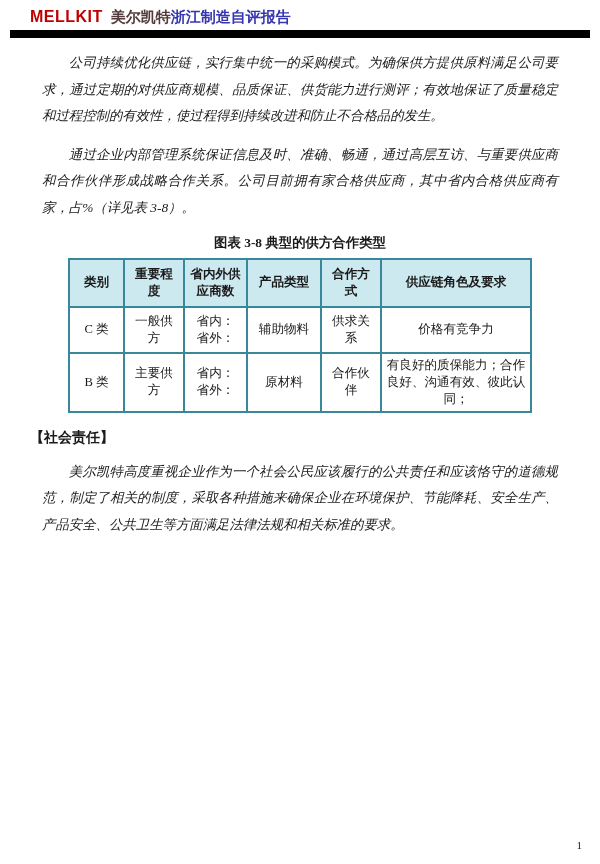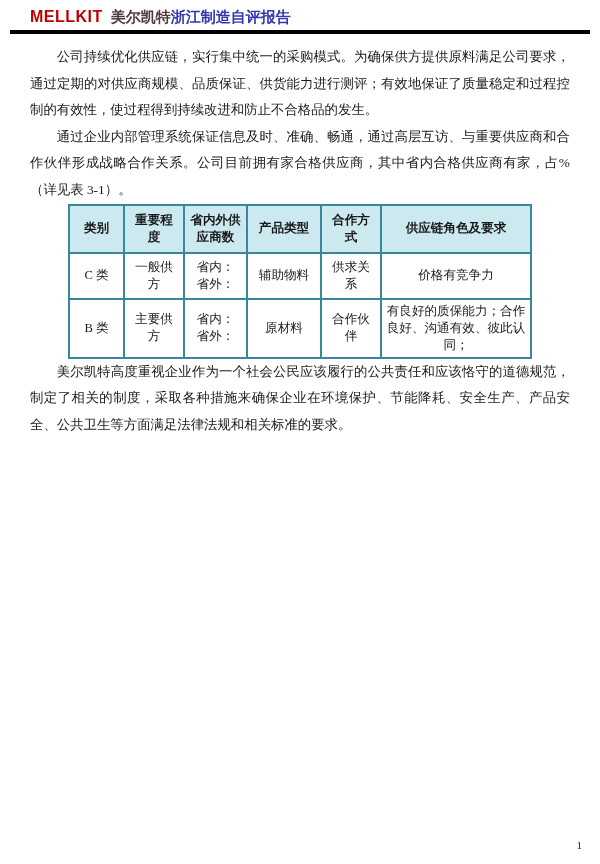--- a/index.html
+++ b/index.html
@@ -14,21 +14,21 @@
   .page{
     box-sizing:border-box;
     width:600px;height:864px;
     padding:6px 30px 0 30px;
     position:relative;
   }
   
   .doc-header{
     margin:0 -20px 10px -20px;
     padding:2px 0 3px 20px;
-    border-bottom:4px solid #000000;
+    border-bottom:8px solid #000000;
     white-space:nowrap;
   }
   .brand-logo{
     color:#bf0000;
     font-family:"Liberation Sans","DejaVu Sans",sans-serif;
     font-weight:bold;
     font-size:16px;
     letter-spacing:.5px;
   }
   .brand-company{
@@ -37,25 +37,26 @@
     font-size:15px;
     margin-left:4px;
   }
   .doc-title{
     color:#3636b0;
     font-weight:bold;
     font-size:15px;
   }
   
   .para{
-    margin:0;
+    margin:12px;
     font-size:13.4px;
     line-height:26.6px;
     text-align:justify;
     text-indent:2em;
+    font-style:italic;
   }
   
   .caption{
     text-align:center;
     font-weight:bold;
     font-size:13.4px;
     margin:7px 0 6px 0;
   }
   
   table.coop{
@@ -114,22 +115,23 @@
 <body>
 
 <div class="page">
 
   <div class="doc-header">
     <span class="brand-logo">MELLKIT</span>
     <span class="brand-company">美尔凯特</span><span class="doc-title">浙江制造自评报告</span>
   </div>
 
   <p class="para">公司持续优化供应链，实行集中统一的采购模式。为确保供方提供原料满足公司要求，通过定期的对供应商规模、品质保证、供货能力进行测评；有效地保证了质量稳定和过程控制的有效性，使过程得到持续改进和防止不合格品的发生。</p>
-  <p class="para">通过企业内部管理系统保证信息及时、准确、畅通，通过高层互访、与重要供应商和合作伙伴形成战略合作关系。公司目前拥有家合格供应商，其中省内合格供应商有家，占%（详见表 3-1）。</p>
+  <p class="para">通过企业内部管理系统保证信息及时、准确、畅通，通过高层互访、与重要供应商和合作伙伴形成战略合作关系。公司目前拥有家合格供应商，其中省内合格供应商有家，占%（详见表 3-8）。</p>
 
+  <div class="caption">图表 3-8 典型的供方合作类型</div>
 
   <table class="coop">
     <colgroup>
       <col class="col1">
         <col class="col2">
         <col class="col3">
         <col class="col4">
         <col class="col5">
         <col class="col6">
     </colgroup>
@@ -158,18 +160,19 @@
         <td>主要供方</td>
         <td class="cell-count">省内：
 省外：</td>
         <td>原材料</td>
         <td>合作伙伴</td>
         <td class="cell-role">有良好的质保能力；合作良好、沟通有效、彼此认同；</td>
       </tr>
     </tbody>
   </table>
 
+  <div class="section-title">【社会责任】</div>
 
   <p class="para">美尔凯特高度重视企业作为一个社会公民应该履行的公共责任和应该恪守的道德规范，制定了相关的制度，采取各种措施来确保企业在环境保护、节能降耗、安全生产、产品安全、公共卫生等方面满足法律法规和相关标准的要求。</p>
 
   <div class="page-number">1</div>
 
 </div>
 
 </body></html>

